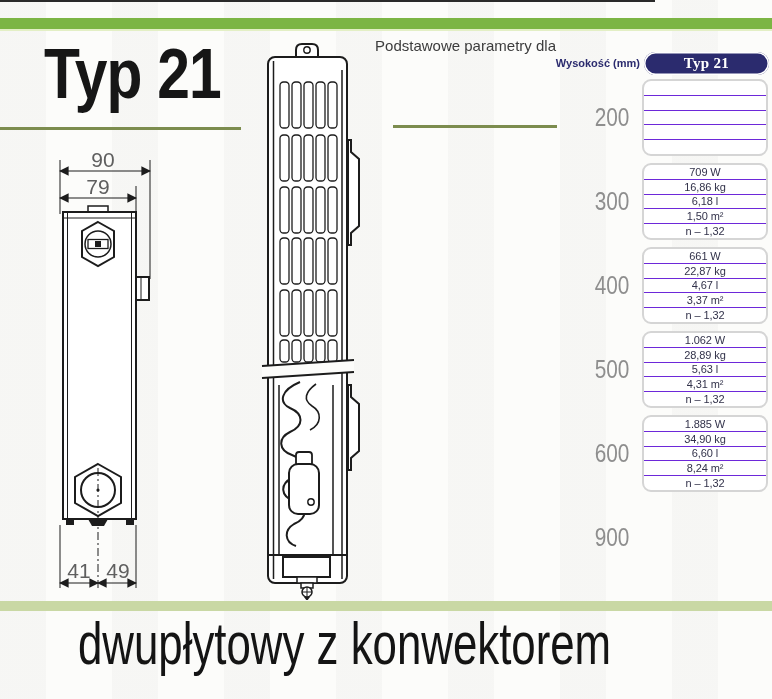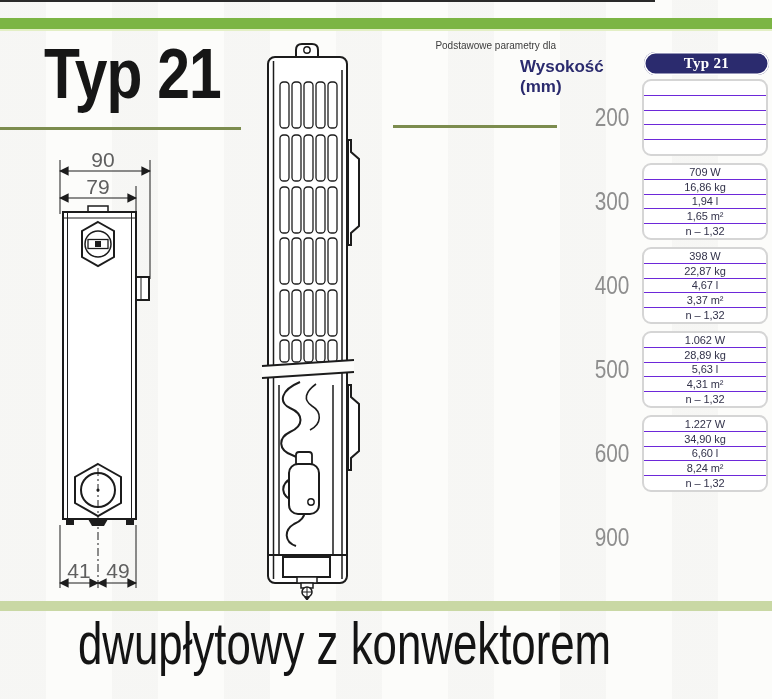--- a/index.html
+++ b/index.html
@@ -23,26 +23,26 @@
   .title{
     position:absolute;left:44px;top:38px;margin:0;
     font-size:70px;font-weight:bold;color:#161616;line-height:1.05;
     transform:scaleX(0.84);transform-origin:left top;letter-spacing:-1px;
     white-space:nowrap;
   }
   .underline-left{position:absolute;left:0;top:127px;width:241px;height:3px;background:#7c8c4e;}
   .underline-right{position:absolute;left:393px;top:125px;width:164px;height:3px;background:#7c8c4e;}
   .params-note{
     position:absolute;right:216px;top:36px;width:250px;
-    text-align:right;color:#3c3c3c;font-size:10px;line-height:19.5px;
+    text-align:right;color:#3c3c3c;font-size:15px;line-height:19.5px;
   }
   
   .height-axis-label{
-    position:absolute;left:520px;top:57px;width:120px;text-align:left;
-    color:#2b2b6e;font-size:17px;font-weight:600;
+    position:absolute;left:520px;top:57px;width:120px;text-align:right;
+    color:#2b2b6e;font-size:11px;font-weight:600;
   }
   .col-header-pill{
     position:absolute;left:644px;top:52px;width:125px;height:23px;
     background:#2b2b6e;border-radius:12px;
     color:#ffffff;font-family:"Liberation Serif", serif;font-weight:bold;
     font-size:15px;text-align:center;line-height:23px;letter-spacing:0.3px;
     box-shadow:0 0 0 1.5px #ffffff inset;
   }
   .spec-block{
     position:absolute;left:642px;width:126px;height:77px;
@@ -191,46 +191,46 @@
     <div class="cell"></div>
     <div class="cell"></div>
     <div class="cell"></div>
     <div class="cell"></div>
   </div>
 
   <span class="h-label" style="top:186px">300</span>
   <div class="spec-block" style="top:163px">
     <div class="cell">709 W</div>
     <div class="cell">16,86 kg</div>
-    <div class="cell">1,94 l</div>
-    <div class="cell">1,65 m²</div>
+    <div class="cell">6,18 l</div>
+    <div class="cell">1,50 m²</div>
     <div class="cell">n – 1,32</div>
   </div>
 
   <span class="h-label" style="top:270px">400</span>
   <div class="spec-block" style="top:247px">
-    <div class="cell">398 W</div>
+    <div class="cell">661 W</div>
     <div class="cell">22,87 kg</div>
     <div class="cell">4,67 l</div>
     <div class="cell">3,37 m²</div>
     <div class="cell">n – 1,32</div>
   </div>
 
   <span class="h-label" style="top:354px">500</span>
   <div class="spec-block" style="top:331px">
     <div class="cell">1.062 W</div>
     <div class="cell">28,89 kg</div>
     <div class="cell">5,63 l</div>
     <div class="cell">4,31 m²</div>
     <div class="cell">n – 1,32</div>
   </div>
 
   <span class="h-label" style="top:438px">600</span>
   <div class="spec-block" style="top:415px">
-    <div class="cell">1.227 W</div>
+    <div class="cell">1.885 W</div>
     <div class="cell">34,90 kg</div>
     <div class="cell">6,60 l</div>
     <div class="cell">8,24 m²</div>
     <div class="cell">n – 1,32</div>
   </div>
 
   <span class="h-label" style="top:522px">900</span>
 
   <div class="green-bar-bottom"></div>
   <h2 class="footer-caption">dwupłytowy z konwektorem</h2>

